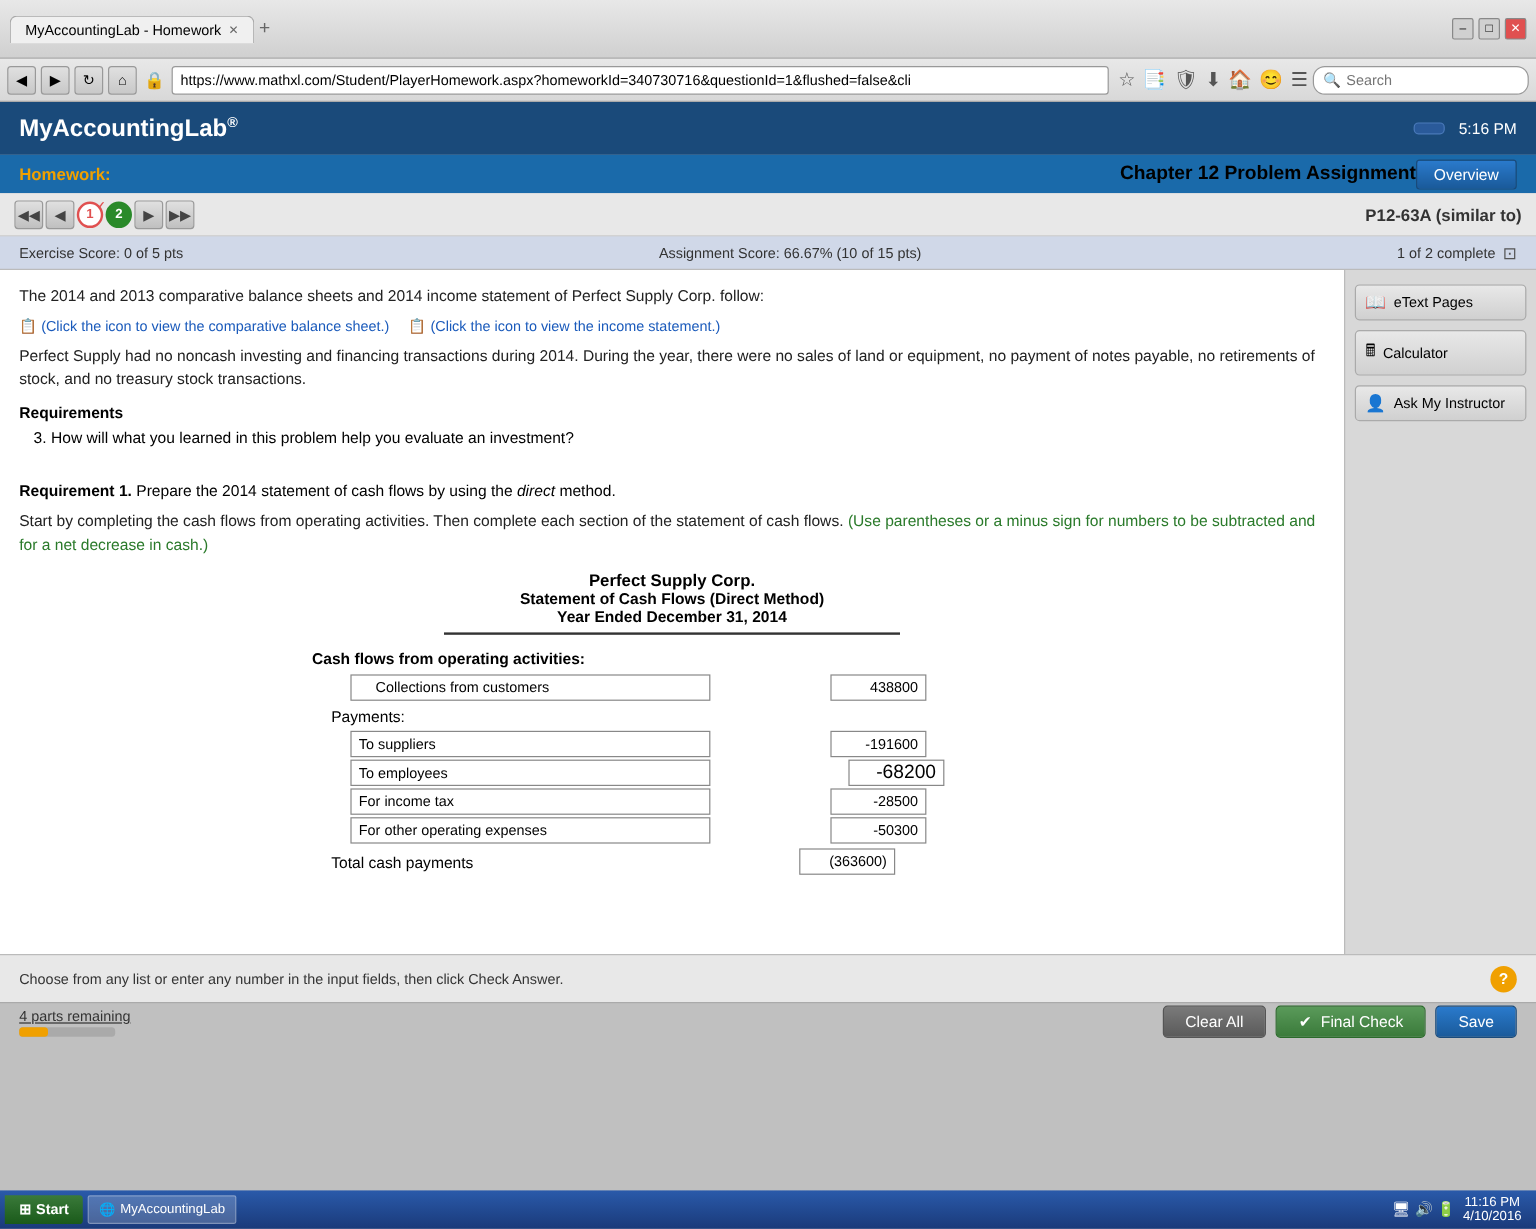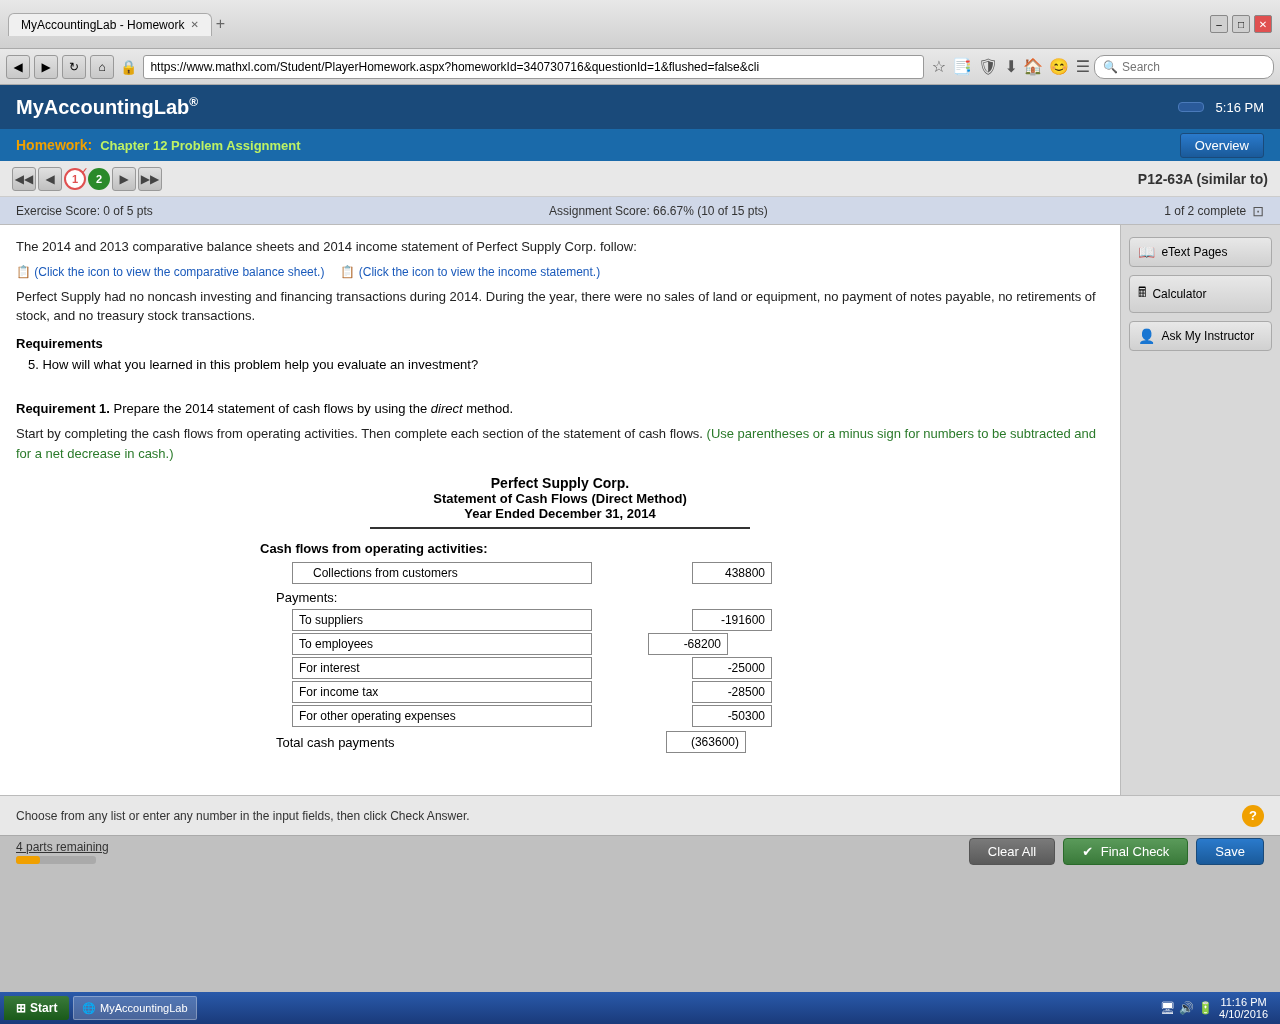--- a/index.html
+++ b/index.html
@@ -85,21 +85,21 @@
 
     
     .homework-bar {
       background: #1a6aaa;
       height: 32px;
       display: flex;
       align-items: center;
       padding: 0 16px;
     }
     .hw-label { color: #f0a000; font-weight: bold; font-size: 14px; margin-right: 8px; }
-    .hw-title { color: #bef264; font-size: 13px; font-weight: bold; flex: 1; }
+    .hw-title { color: #000000; font-size: 16px; font-weight: bold; flex: 1; text-align: right; }
     .overview-btn {
       background: linear-gradient(to bottom, #2a7acc, #1a5a9a);
       color: white; border: 1px solid #1a4a7a; border-radius: 3px;
       padding: 4px 14px; font-size: 13px; cursor: pointer;
     }
 
     
     .nav-bar {
       background: #e8e8e8;
       height: 36px;
@@ -366,21 +366,21 @@
       </span>
       <span style="color:#1a5abb;font-size:12px;cursor:pointer;">
         <span>📋</span>
         <span>(Click the icon to view the income statement.)</span>
       </span>
     </div>
 
     <p class="problem-text">Perfect Supply had no noncash investing and financing transactions during 2014. During the year, there were no sales of land or equipment, no payment of notes payable, no retirements of stock, and no treasury stock transactions.</p>
 
     <p class="requirements">Requirements</p>
-    <p class="req-item">5. How will what you learned in this problem help you evaluate an investment?</p>
+    <p class="req-item">3. How will what you learned in this problem help you evaluate an investment?</p>
 
     <div style="height:14px;"></div>
     <p class="req-section">
       <strong>Requirement 1.</strong> Prepare the 2014 statement of cash flows by using the <em>direct</em> method.
     </p>
 
     <p class="instruction-text">
       <span>Start by completing the cash flows from operating activities. Then complete each section of the statement of cash flows.</span>
       <span class="green-text">(Use parentheses or a minus sign for numbers to be subtracted and for a net decrease in cash.)</span>
     </p>
@@ -401,27 +401,23 @@
 
       <p class="cf-subsection" style="margin-top:4px;">Payments:</p>
 
       <div class="cf-row cf-indent">
         <input type="text" class="cf-label-box cf-label-box-wide" style="font-size: 12px; border: 1px solid rgb(136, 136, 136); padding: 0px 6px; height: 22px; width: 290px;" value="To suppliers">
         <input type="text" class="cf-value-box" style="text-align: right; font-size: 12px; border: 1px solid rgb(136, 136, 136); padding: 0px 6px; height: 22px; width: 80px; margin-left: 100px;" value="-191600">
       </div>
 
       <div class="cf-row cf-indent" style="margin-top:2px;">
         <input type="text" class="cf-label-box cf-label-box-wide" style="font-size: 12px; border: 1px solid rgb(136, 136, 136); padding: 0px 6px; height: 22px; width: 290px;" value="To employees">
-        <input type="text" class="cf-value-box" style="text-align: right; font-size: 12px; border: 1px solid rgb(136, 136, 136); padding: 0px 6px; height: 22px; width: 80px; margin-left: 56px;" value="-68200">
-      </div>
-
-      <div class="cf-row cf-indent" style="margin-top:2px;">
-        <input type="text" class="cf-label-box cf-label-box-wide" style="font-size: 12px; border: 1px solid rgb(136, 136, 136); padding: 0px 6px; height: 22px; width: 290px;" value="For interest">
-        <input type="text" class="cf-value-box" style="text-align: right; font-size: 12px; border: 1px solid rgb(136, 136, 136); padding: 0px 6px; height: 22px; width: 80px; margin-left: 100px;" value="-25000">
-      </div>
+        <input type="text" class="cf-value-box" style="text-align: right; font-size: 16px; border: 1px solid rgb(136, 136, 136); padding: 0px 6px; height: 22px; width: 80px; margin-left: 115px;" value="-68200">
+      </div>
+
 
       <div class="cf-row cf-indent" style="margin-top:2px;">
         <input type="text" class="cf-label-box cf-label-box-wide" style="font-size: 12px; border: 1px solid rgb(136, 136, 136); padding: 0px 6px; height: 22px; width: 290px;" value="For income tax">
         <input type="text" class="cf-value-box" style="text-align: right; font-size: 12px; border: 1px solid rgb(136, 136, 136); padding: 0px 6px; height: 22px; width: 80px; margin-left: 100px;" value="-28500">
       </div>
 
       <div class="cf-row cf-indent" style="margin-top:2px;">
         <input type="text" class="cf-label-box cf-label-box-wide" style="font-size: 12px; border: 1px solid rgb(136, 136, 136); padding: 0px 6px; height: 22px; width: 290px;" value="For other operating expenses">
         <input type="text" class="cf-value-box" style="text-align: right; font-size: 12px; border: 1px solid rgb(136, 136, 136); padding: 0px 6px; height: 22px; width: 80px; margin-left: 100px;" value="-50300">
       </div>

